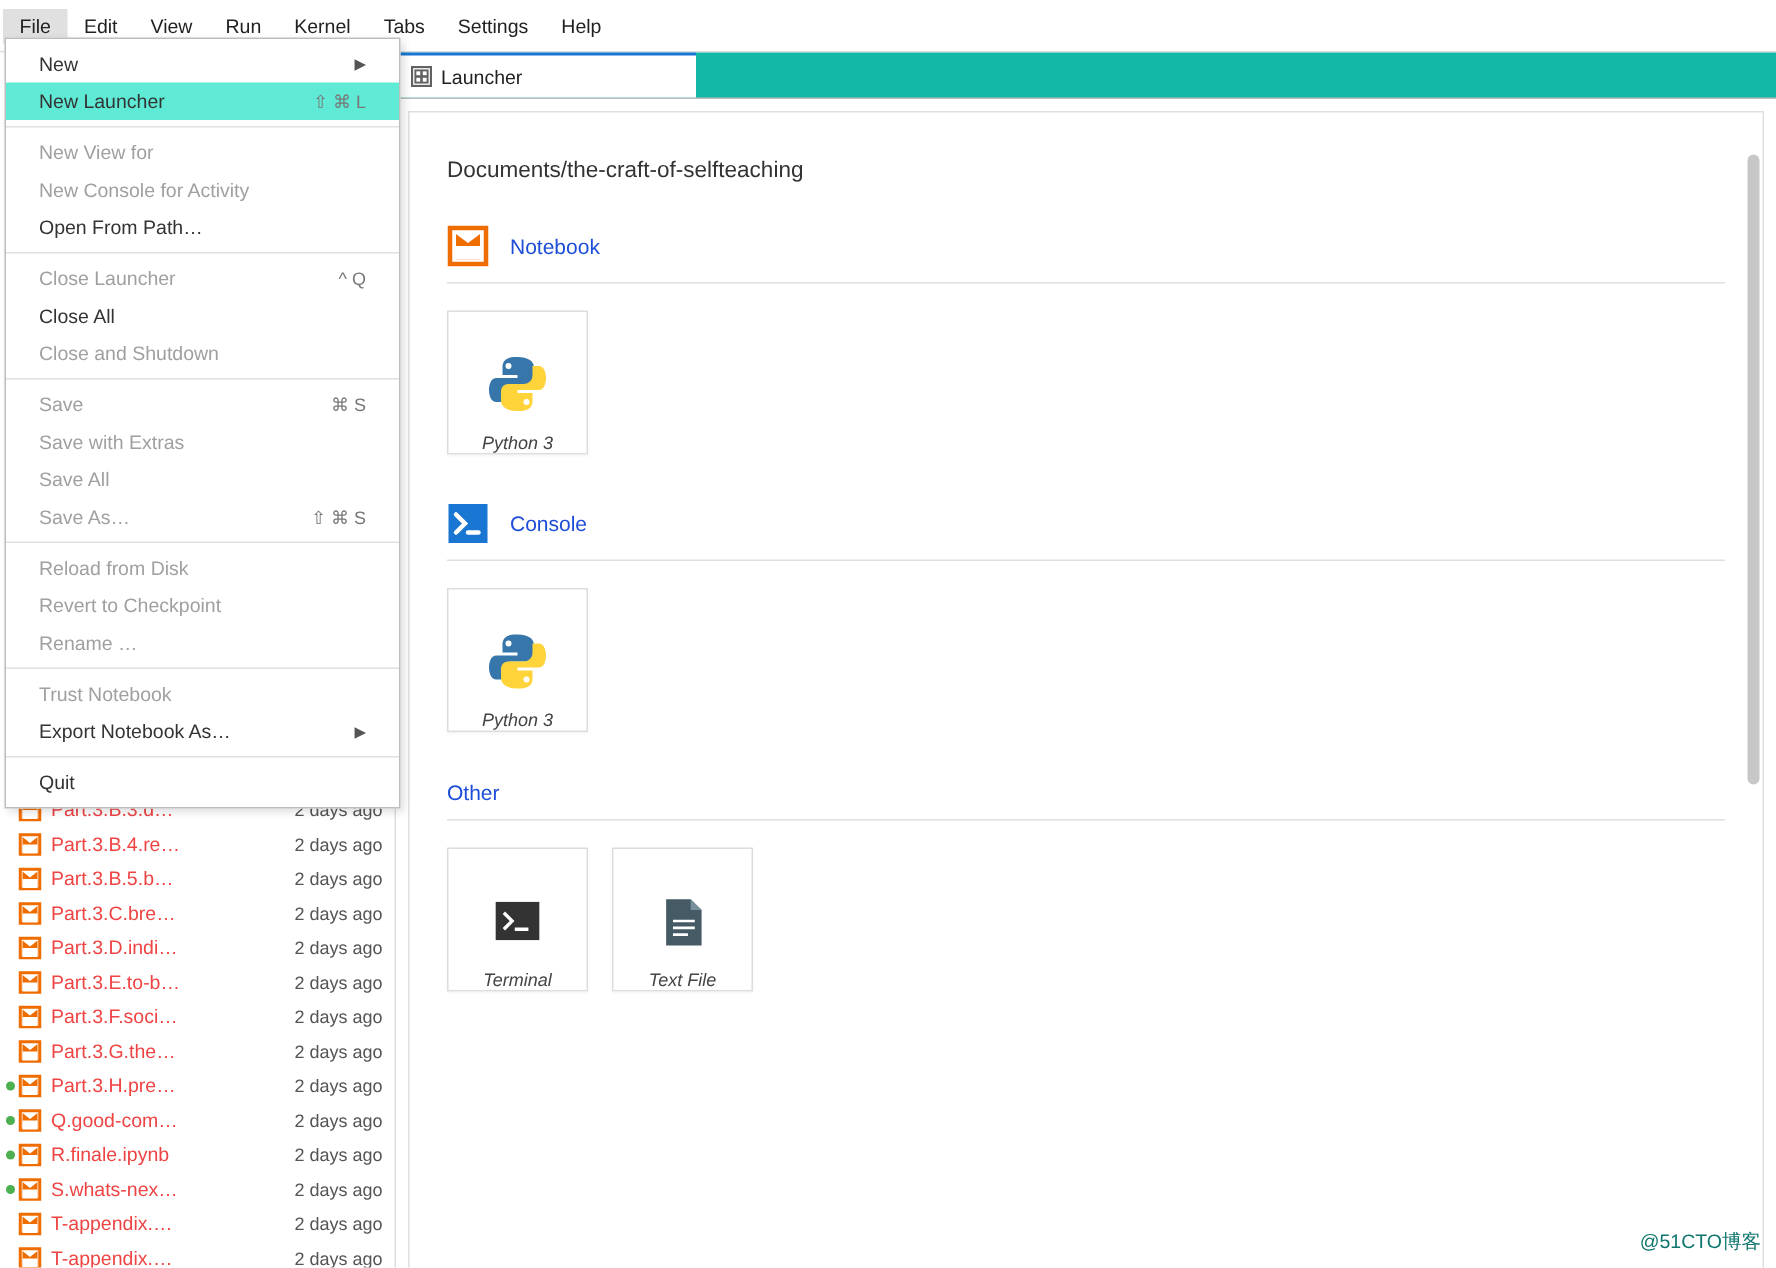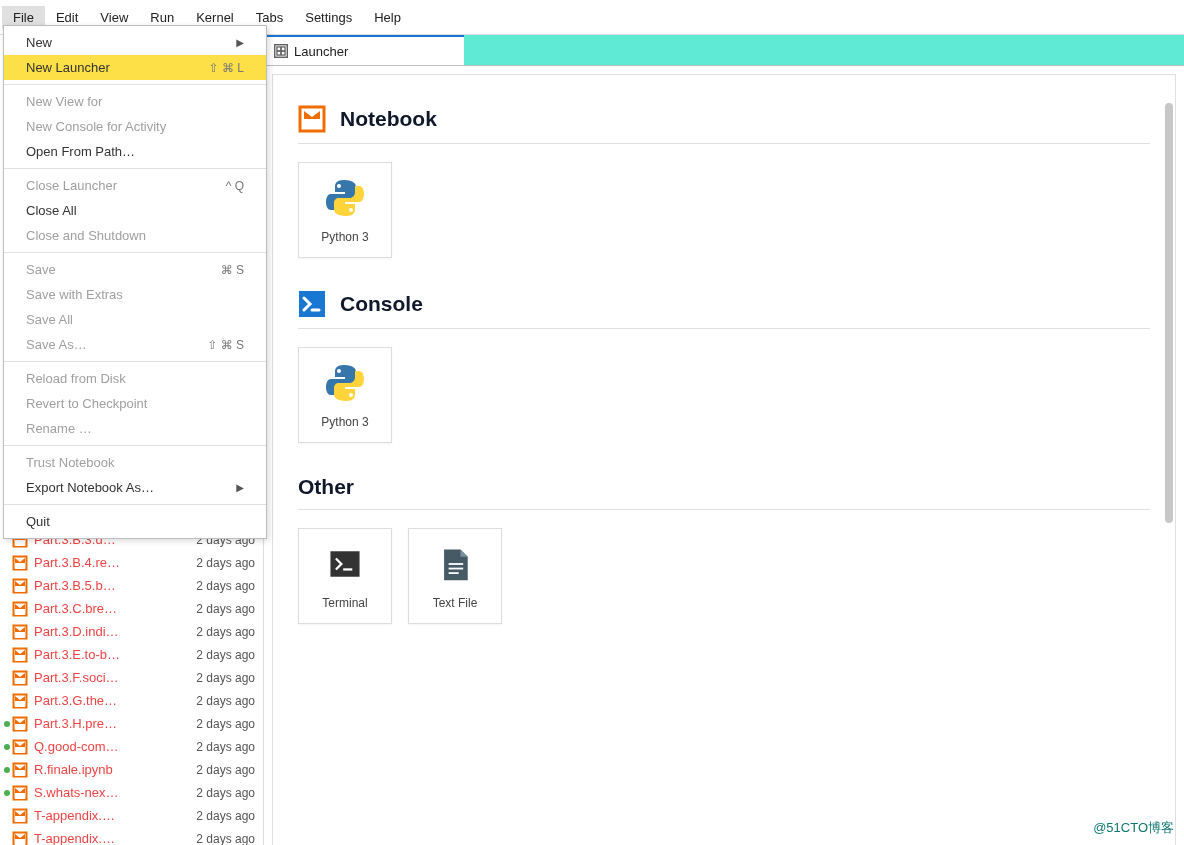--- a/index.html
+++ b/index.html
@@ -5,45 +5,45 @@
 * { box-sizing: border-box; margin: 0; padding: 0; }
 body { font-family: -apple-system, BlinkMacSystemFont, "Segoe UI", Helvetica, Arial, sans-serif; font-size: 13px; color: #212121; width: 1184px; height: 845px; overflow: hidden; position: relative; background: #fff; }
 .menubar { display: flex; height: 25px; border-bottom: 1px solid #ddd; align-items: center; padding: 17px 2px; }
 .menubar-item { padding: 4px 11px; font-size: 13px; cursor: default; }
 .menubar-item.active { background: #e0e0e0; }
 .main { display: flex; height: calc(100% - 25px); }
 .sidebar { width: 264px; border-right: 1px solid #ddd; overflow: hidden; background: #fff; position: relative; }
 .dropdown { position: absolute; top: 25px; left: 3px; width: 264px; background: #fff; border: 1px solid #bdbdbd; box-shadow: 2px 2px 6px rgba(0,0,0,0.15); z-index: 100; padding: 4px 0; }
 .menu-item { display: flex; justify-content: space-between; align-items: center; padding: 5px 22px; font-size: 13px; color: #333; cursor: default; }
 .menu-item.disabled { color: #a0a0a0; }
-.menu-item.hover { background: #fde047; }
+.menu-item.hover { background: #5eead4; }
 .menu-item .shortcut { font-size: 12px; color: #777; }
 .menu-item .caret-r { font-size: 10px; color: #555; }
 .menu-sep { height: 1px; background: #e0e0e0; margin: 4px 0; }
 .file-list { position: absolute; top: 470px; left: 0; right: 0; bottom: 0; overflow: hidden; }
 .file-row { display: flex; align-items: center; height: 23px; padding: 0 8px 0 4px; font-size: 13px; }
 .dot { width: 6px; height: 6px; border-radius: 50%; margin-right: 2px; flex-shrink: 0; }
 .dot.green { background: #4caf50; }
 .dot.none { background: transparent; }
 .nb-icon { width: 16px; height: 16px; margin-right: 6px; flex-shrink: 0; display: flex; align-items: center; justify-content: center; }
 .nb-icon svg { width: 16px; height: 16px; }
 .fname { flex: 1; white-space: nowrap; overflow: hidden; text-overflow: ellipsis; color: #ef4444; }
 .ftime { font-size: 12px; color: #555; white-space: nowrap; padding-left: 6px; }
 .content { flex: 1; display: flex; flex-direction: column; }
-.tabbar { height: 31px; background: #5eead4; display: flex; border-bottom: 1px solid #bdbdbd; }
+.tabbar { height: 31px; background: #14b8a6; display: flex; border-bottom: 1px solid #bdbdbd; }
 .tab { background: #fff; border-top: 2px solid #1976d2; display: flex; align-items: center; padding: 0 14px 0 10px; font-size: 13px; gap: 6px; min-width: 200px; }
 .tab-icon { width: 14px; height: 14px; background: #616161; display: inline-flex; align-items: center; justify-content: center; color: #fff; font-size: 9px; }
 .launcher { flex: 1; padding: 30px 25px 20px 25px; overflow: auto; background: #fff; border: 1px solid #e0e0e0; margin: 8px; }
 .breadcrumb { font-size: 15px; color: #333; margin-bottom: 28px; }
 .section { margin-bottom: 32px; }
 .section-head { display: flex; align-items: center; gap: 14px; padding-bottom: 10px; border-bottom: 1px solid #e0e0e0; margin-bottom: 18px; }
 .section-icon { width: 28px; height: 28px; display: flex; align-items: center; justify-content: center; }
-.section-title { font-size: 21px; color: #0f172a; font-weight: bold; }
+.section-title { font-size: 14px; color: #1d4ed8; }
 .cards { display: flex; gap: 16px; }
-.card { width: 94px; height: 96px; border: 1px solid #ddd; display: flex; flex-direction: column; align-items: center; justify-content: center; gap: 10px; cursor: pointer; box-shadow: 0 1px 2px rgba(0,0,0,0.05); }
+.card { width: 94px; height: 96px; border: 1px solid #ddd; display: flex; flex-direction: column; align-items: center; justify-content: flex-end; gap: 10px; cursor: pointer; box-shadow: 0 1px 2px rgba(0,0,0,0.05); font-style: italic; }
 .card-icon { width: 44px; height: 44px; display: flex; align-items: center; justify-content: center; }
 .card-label { font-size: 12px; color: #444; }
 .scroll-thumb { position:absolute; right:2px; top:28px; width:8px; height:420px; background:#c7c7c7; border-radius:4px; }
 .watermark { position: absolute; right: 10px; bottom: 8px; color: #0f766e; font-size: 13px; }
 </style>
 </head>
 <body>
 
 <div class="menubar" id="menubar">
     <div class="menubar-item active">File</div>
@@ -319,20 +319,21 @@
               <rect x="3" y="3" width="3" height="3" fill="#fff"></rect>
               <rect x="8" y="3" width="3" height="3" fill="#fff"></rect>
               <rect x="3" y="8" width="3" height="3" fill="#fff"></rect>
               <rect x="8" y="8" width="3" height="3" fill="#fff"></rect>
             </svg>
         </span>
         <span>Launcher</span>
       </div>
     </div>
     <div class="launcher" style="position:relative">
+      <div class="breadcrumb">Documents/the-craft-of-selfteaching</div>
       <div id="sections">
           <div class="section">
             <div class="section-head">
               <span class="section-icon">
                 <svg viewBox="0 0 28 28" width="28" height="28">
                   <rect x="2" y="2" width="24" height="24" fill="none" stroke="#ef6c00" stroke-width="3"></rect>
                   <path d="M6 6 L14 12 L22 6 L22 23 L6 23 Z" fill="#ef6c00"></path>
                   <rect x="6" y="14" width="16" height="9" fill="#fff"></rect>
                 </svg>
               </span>

